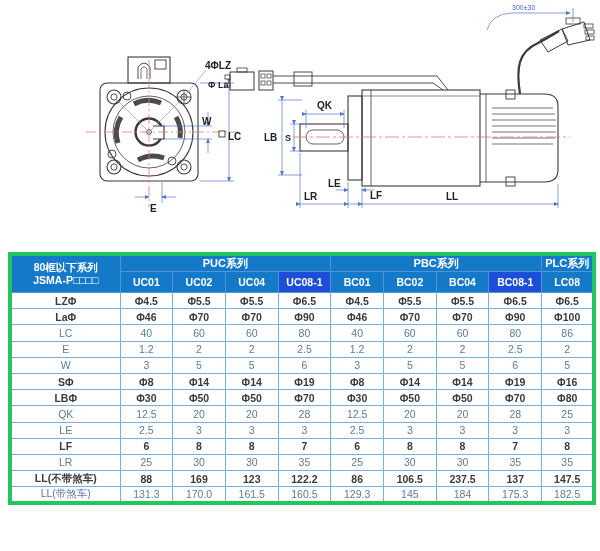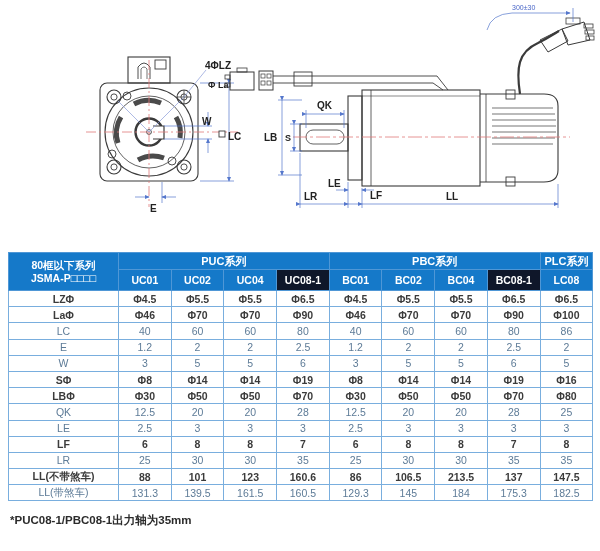--- a/index.html
+++ b/index.html
@@ -19,26 +19,26 @@
                 border-collapse:collapse; table-layout:fixed;
                 font-size:10.5px; }
   .spec-table th, .spec-table td { border:1px solid #79aede; text-align:center;
                                    vertical-align:middle; padding:0; overflow:hidden;
                                    white-space:nowrap; }
   .spec-table thead th { background:#1579c9; color:#fff; font-weight:bold;
                          border:1px solid #4f97d6; }
   .spec-table thead .corner { font-size:10.5px; line-height:13px; }
   .spec-table thead .grp { height:17px; font-size:11px; }
   .spec-table thead .colh { height:21px; font-size:10.5px; }
-  .spec-table thead .hl { background:#0f172a; }
+  .spec-table thead .hl { background:#1d4ed8; }
   .spec-table tbody tr { height:16.2px; }
   .spec-table tbody th { font-weight:normal; }
   .spec-table tbody tr td, .spec-table tbody tr th { color:#5d7b97; }
   .spec-table tbody tr.dark td, .spec-table tbody tr.dark th { color:#3b3b3b; font-weight:bold; }
-  .spec-table { border:1px solid #22c55e; }
+  .spec-table { border:4px solid #22c55e; }
 
   
   .footnotes { position:absolute; left:10px; top:512px; color:#2b2b2b;
                font-size:11.5px; font-weight:600; line-height:16px; }
 </style>
 </head>
 <body>
 
 <div class="page">
 
@@ -380,41 +380,40 @@
           <td>35</td>
           <td>25</td>
           <td>30</td>
           <td>30</td>
           <td>35</td>
           <td>35</td>
         </tr>
         <tr class="dark">
           <th>LL(不带煞车)</th>
           <td>88</td>
-          <td>101</td>
+          <td>169</td>
           <td>123</td>
-          <td>160.6</td>
+          <td>122.2</td>
           <td>86</td>
           <td>106.5</td>
-          <td>213.5</td>
+          <td>237.5</td>
           <td>137</td>
           <td>147.5</td>
         </tr>
         <tr class="">
           <th>LL(带煞车)</th>
           <td>131.3</td>
-          <td>139.5</td>
+          <td>170.0</td>
           <td>161.5</td>
           <td>160.5</td>
           <td>129.3</td>
           <td>145</td>
           <td>184</td>
           <td>175.3</td>
           <td>182.5</td>
         </tr>
       </tbody>
   </table>
 
   <div class="footnotes">
-    <div>*PUC08-1/PBC08-1出力轴为35mm</div>
   </div>
 
 </div>
 
 </body></html>

